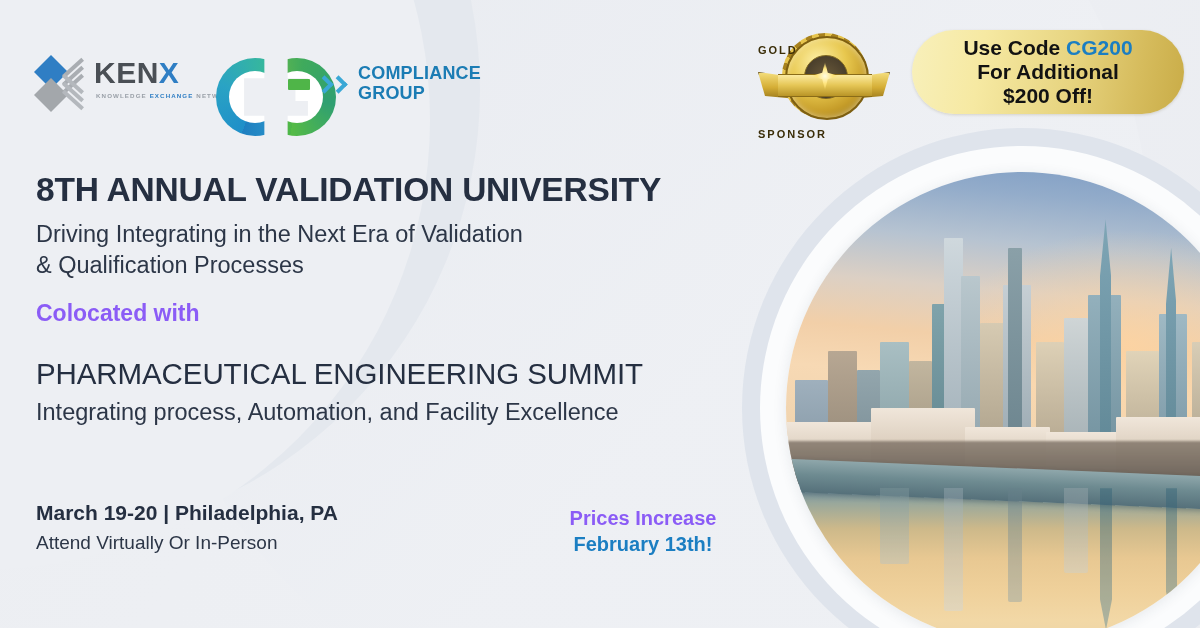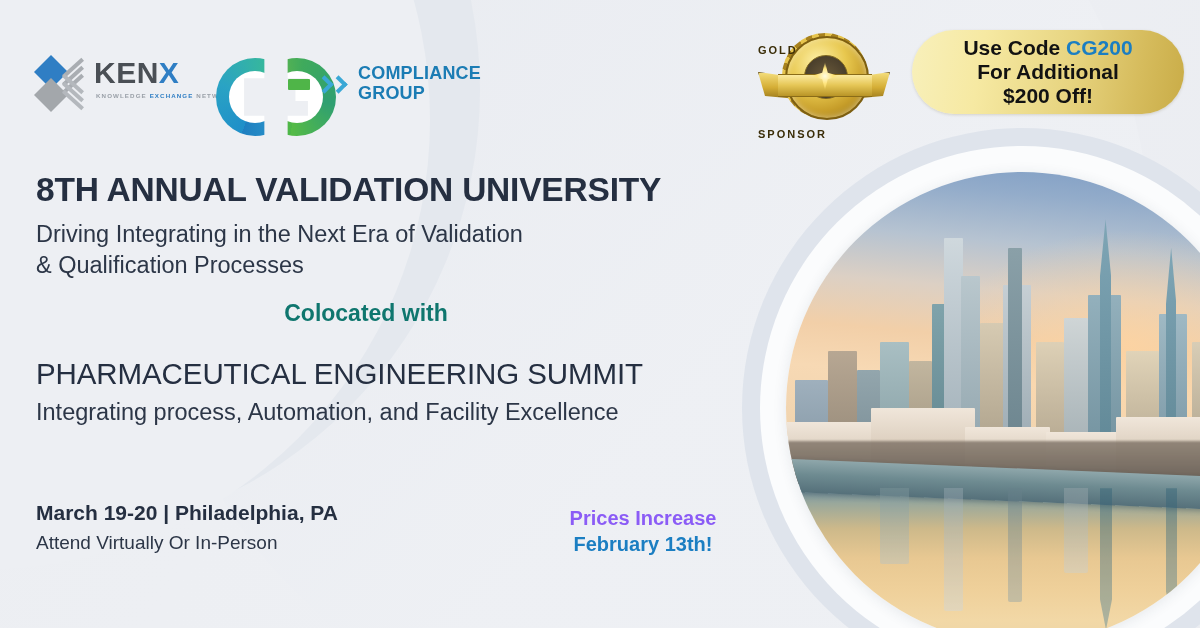--- a/index.html
+++ b/index.html
@@ -266,22 +266,21 @@
     color: #252f41;
   }
   .sub1 {
     position: absolute; left: 36px; top: 219px;
     font-size: 23.5px; font-weight: 400; line-height: 1.33;
     color: #2b3purple;
     color: #2c3647;
   }
   .coloc {
     position: absolute; left: 36px; top: 300px; width: 660px;
-    text-align: center;
-    font-size: 23px; font-weight: 700; color: #0f766e;
+    font-size: 23px; font-weight: 700; color: #8b5cf6;
   }
   .h2 {
     position: absolute; left: 36px; top: 357px;
     font-size: 29.5px; font-weight: 400; letter-spacing: -.1px;
     color: #252f41;
   }
   .sub2 {
     position: absolute; left: 36px; top: 399px;
     font-size: 23.5px; font-weight: 400;
     color: #2c3647;

